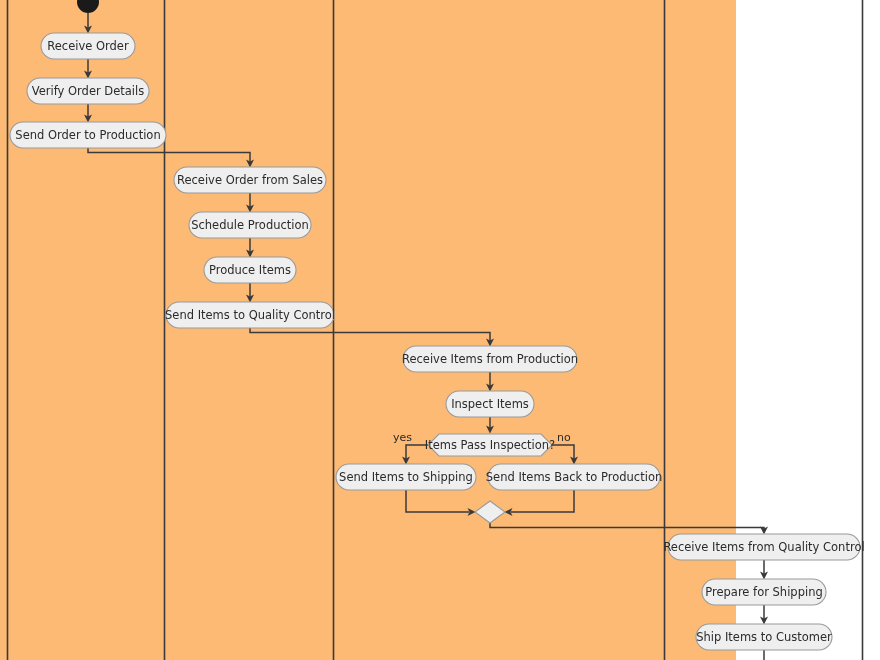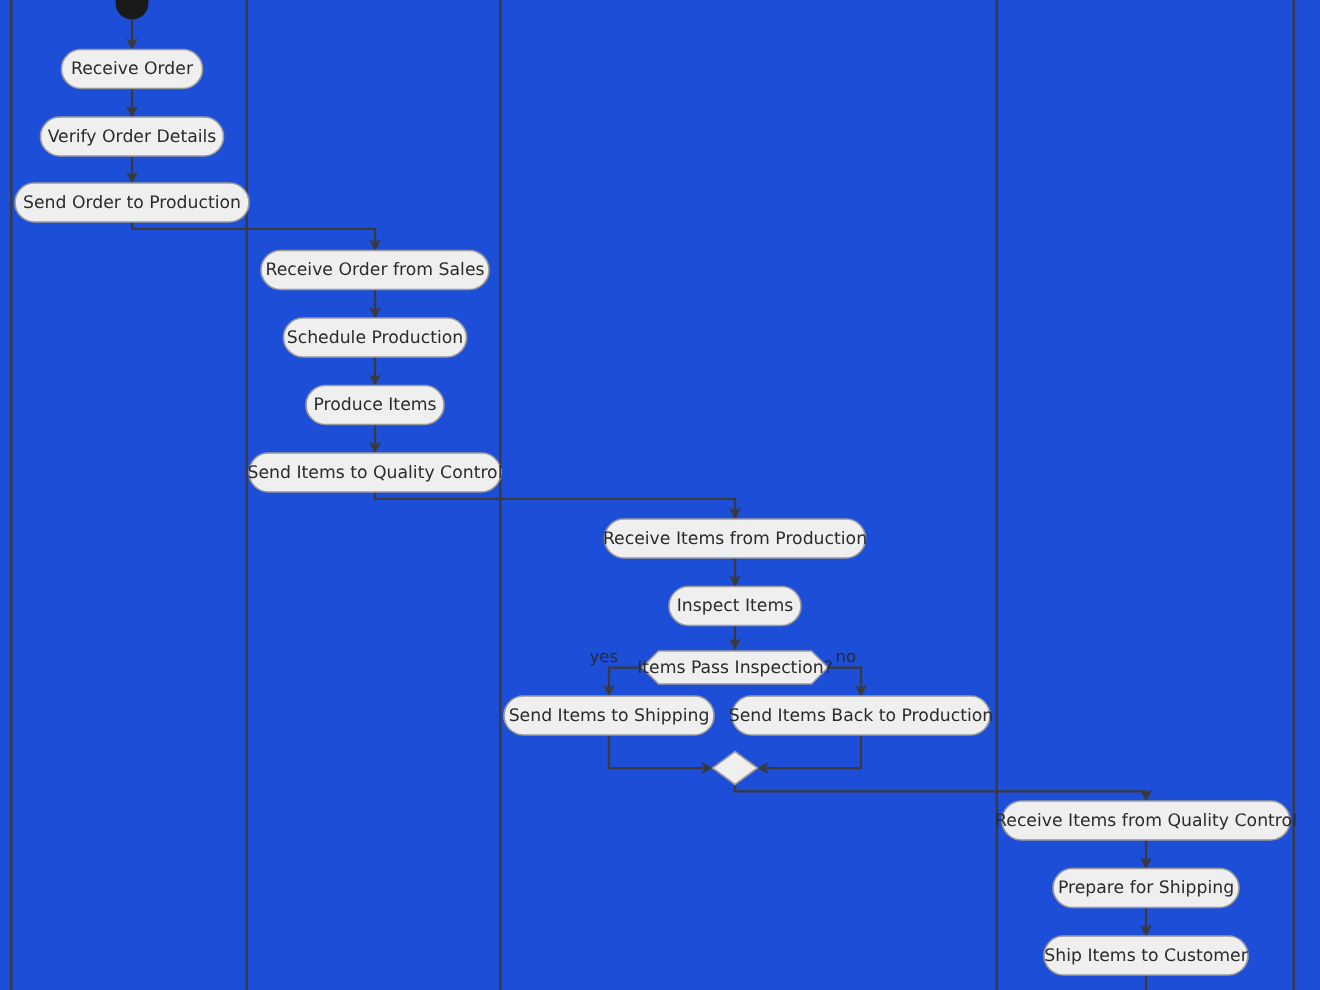--- a/index.html
+++ b/index.html
@@ -8,23 +8,23 @@
     background: #ffffff;
   }
   body {
     width: 880px;
     height: 660px;
     overflow: hidden;
     font-family: "DejaVu Sans", sans-serif;
   }
   #diagram-root {
     position: relative;
-    width: 880px;
+    width: 736px;
     height: 660px;
-    background: #1d4ed8;
+    background: #fdba74;
   }
   svg#activity-diagram {
     display: block;
     width: 880px;
     height: 660px;
   }
   .lane-divider {
     stroke: #3a3a3a;
     stroke-width: 1.6;
     fill: none;

